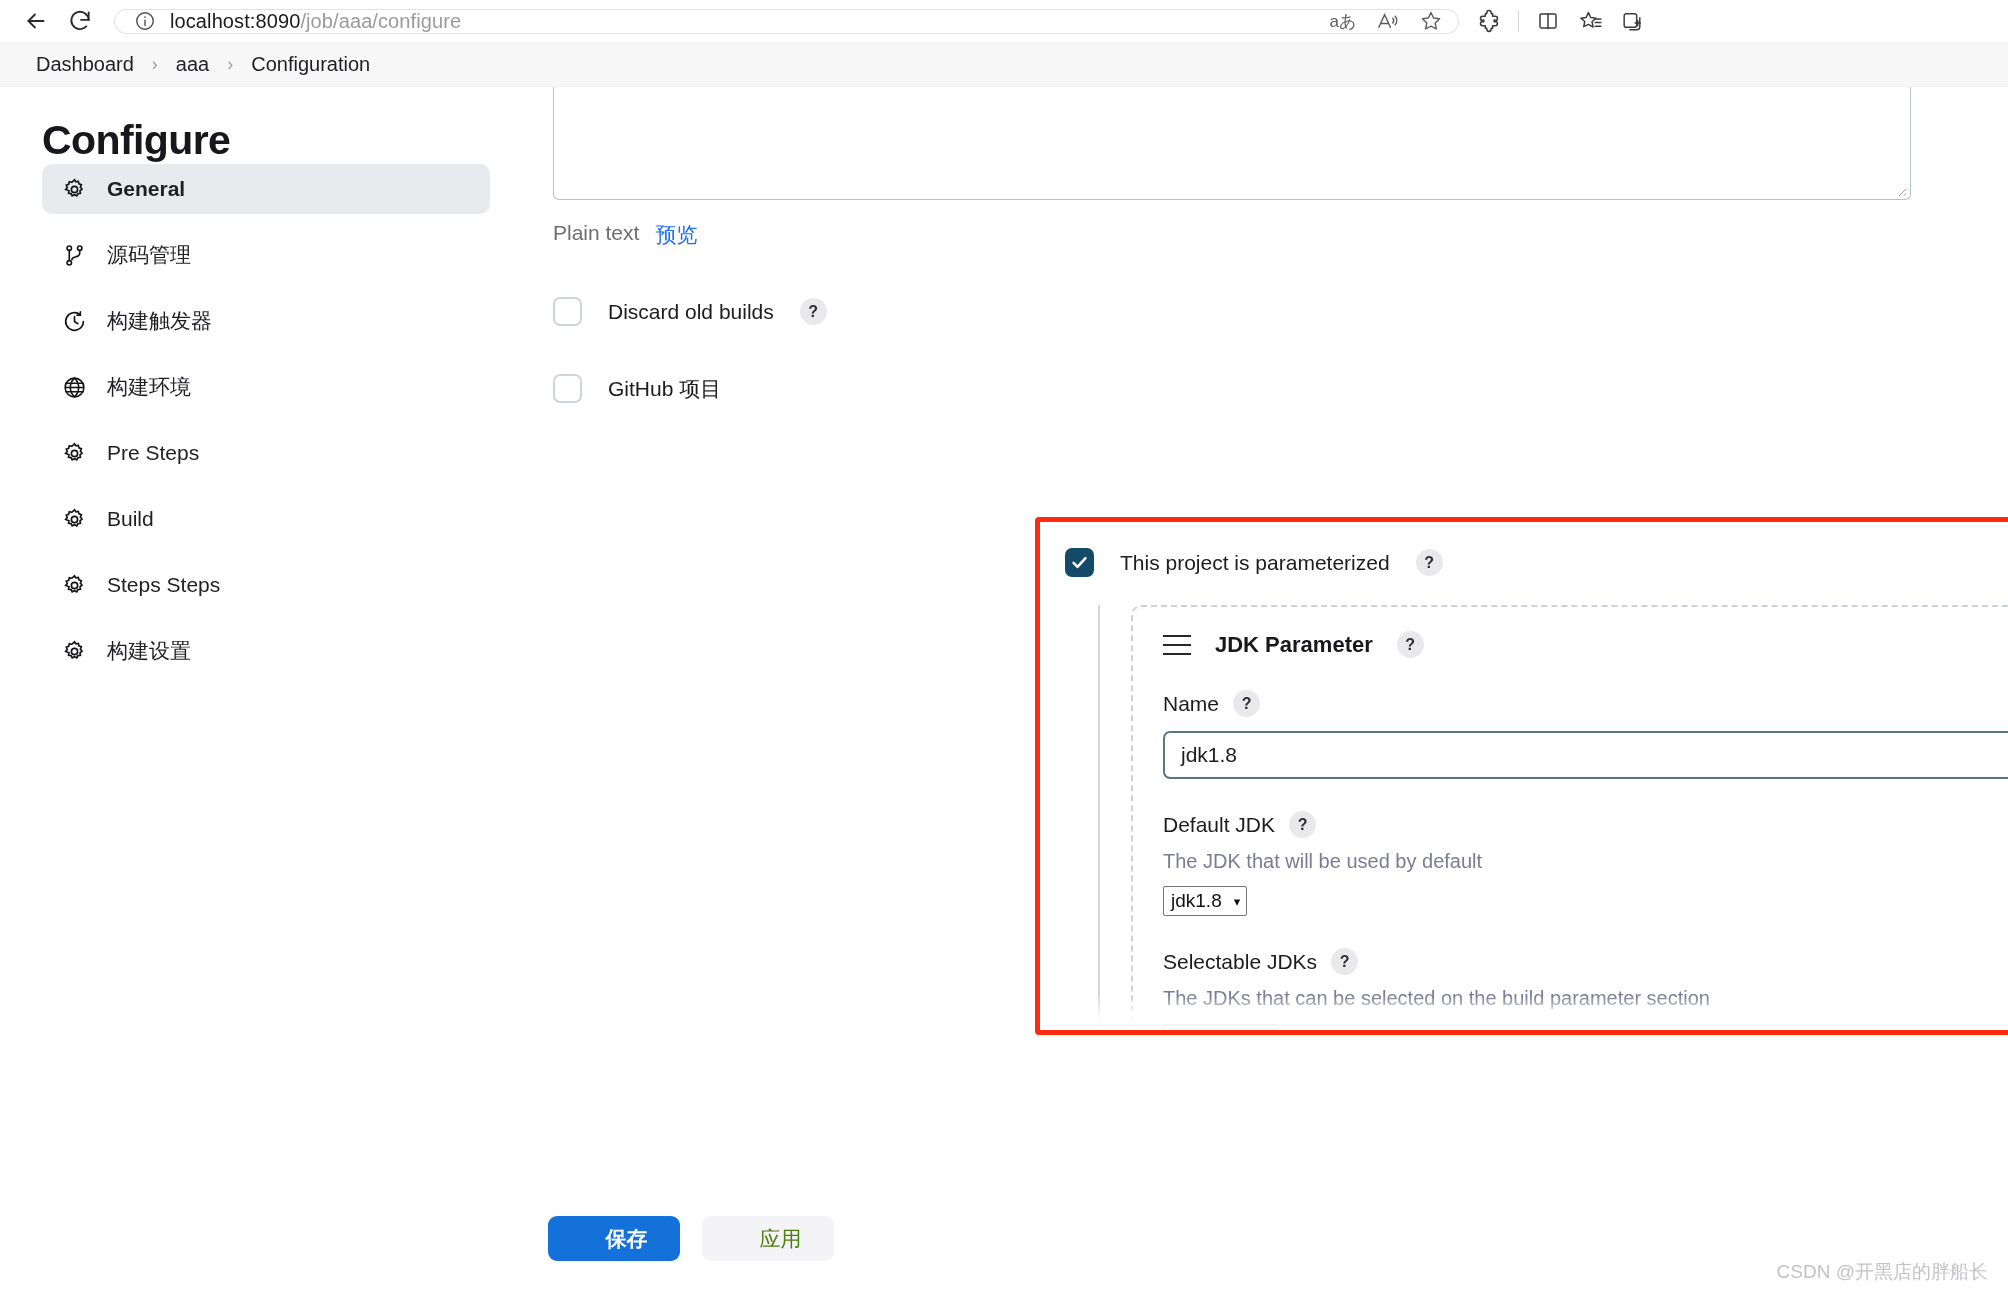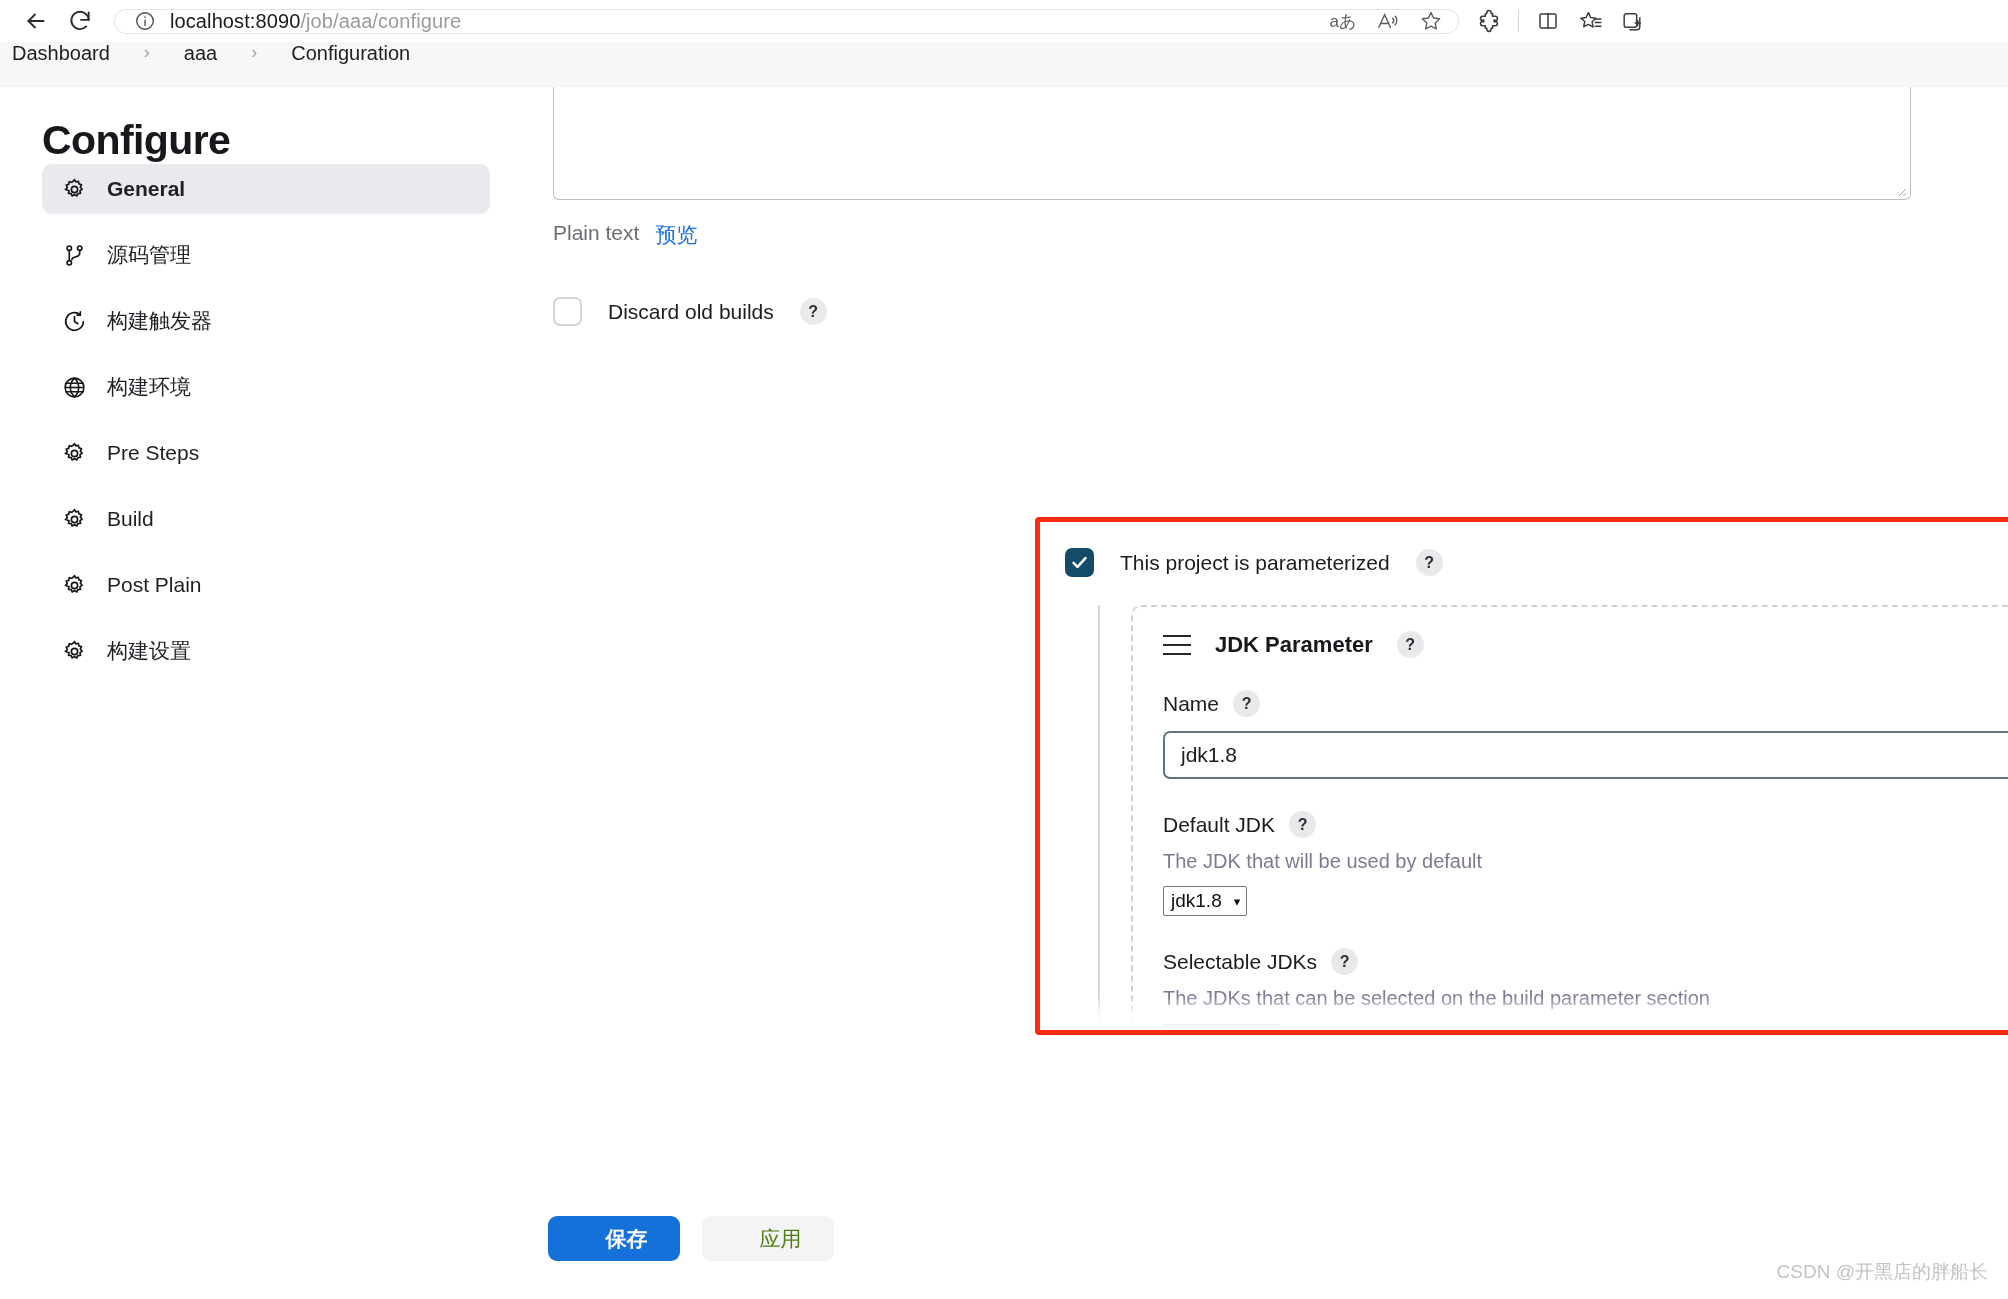--- a/index.html
+++ b/index.html
@@ -81,23 +81,23 @@
   }
   .tb-sep {
     width: 1px; height: 22px; background: #d6d6d6; margin: 0 7px;
   }
 
   
   .breadcrumb-bar {
     height: 45px;
     background: #f7f7f8;
     display: flex;
-    align-items: flex-start;
-    padding-left: 8px;
-    gap: 16px;
+    align-items: center;
+    padding-left: 32px;
+    gap: 0;
     border-bottom: 1px solid #f2f2f3;
   }
   .crumb {
     font-size: 20px;
     color: #1f1f23;
     padding: 0 4px;
   }
   .crumb-sep {
     color: #9aa0a6;
     font-size: 18px;
@@ -528,21 +528,21 @@
       <span>Build</span>
     </div>
 
     <div class="side-item">
       <span class="side-ico">
         <svg width="25" height="25" viewBox="0 0 24 24" fill="none" stroke="currentColor" stroke-width="1.6">
             <circle cx="12" cy="12" r="3"></circle>
             <path d="M12 2.6l1.3 2.1 2.4-.5.6 2.4 2.3.9-1 2.2 1.6 1.9-1.9 1.6.4 2.4-2.4.3-1.1 2.2-2.2-1.1-2.2 1.1-1.1-2.2-2.4-.3.4-2.4L3.5 12l1.6-1.9-1-2.2 2.3-.9.6-2.4 2.4.5z"></path>
           </svg>
       </span>
-      <span>Post Plain</span>
+      <span>Steps Steps</span>
     </div>
 
     <div class="side-item">
       <span class="side-ico">
         <svg width="25" height="25" viewBox="0 0 24 24" fill="none" stroke="currentColor" stroke-width="1.6">
             <circle cx="12" cy="12" r="3"></circle>
             <path d="M12 2.6l1.3 2.1 2.4-.5.6 2.4 2.3.9-1 2.2 1.6 1.9-1.9 1.6.4 2.4-2.4.3-1.1 2.2-2.2-1.1-2.2 1.1-1.1-2.2-2.4-.3.4-2.4L3.5 12l1.6-1.9-1-2.2 2.3-.9.6-2.4 2.4.5z"></path>
           </svg>
       </span>
       <span>构建设置</span>
@@ -566,20 +566,24 @@
       <span>Plain text</span>
       <span class="link">预览</span>
     </div>
 
     <div class="chk-row">
       <span class="chk-box"></span>
       <span class="chk-label">Discard old builds</span>
       <span class="help-badge">?</span>
     </div>
 
+    <div class="chk-row">
+      <span class="chk-box"></span>
+      <span class="chk-label">GitHub 项目</span>
+    </div>
 
     <div class="red-box">
       <div class="red-inner">
 
         <div class="chk-row" style="margin-top:4px;">
           <span class="chk-box checked">
             <svg width="19" height="19" viewBox="0 0 24 24" fill="none" stroke="#ffffff" stroke-width="3.2" stroke-linecap="round" stroke-linejoin="round">
                 <path d="M4.5 12.5l5 5 10-11"></path>
               </svg>
           </span>

